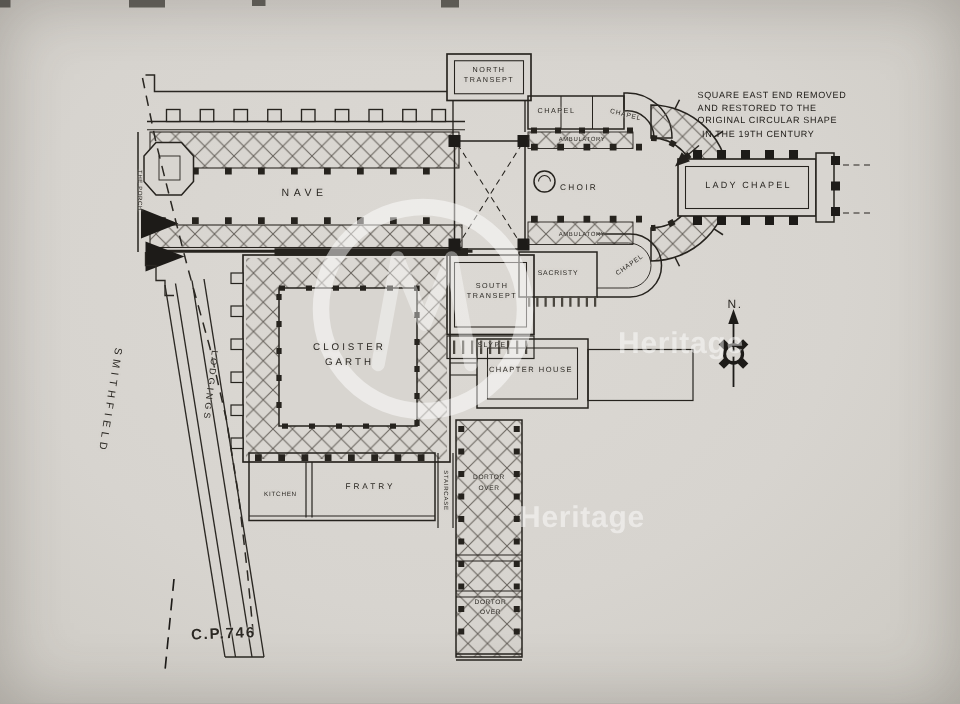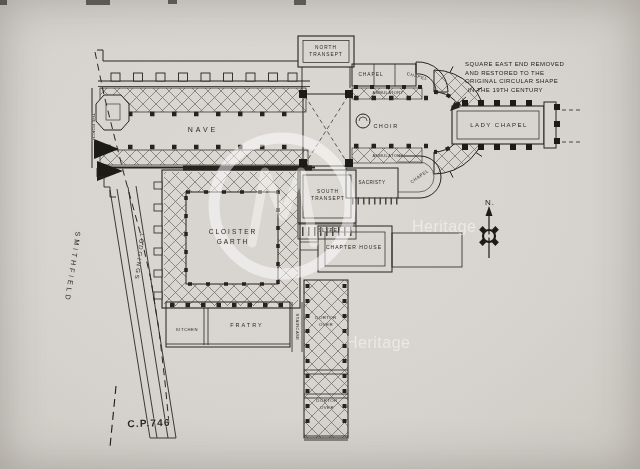--- a/index.html
+++ b/index.html
@@ -7,22 +7,22 @@
     background:radial-gradient(ellipse at 45% 40%, #dcd9d4 0%, #d7d4cf 55%, #ccc9c2 100%);
     box-shadow:inset 0 0 45px rgba(60,55,48,.28);
     font-family:"Liberation Sans",sans-serif;}
   svg{position:absolute;left:0;top:0;z-index:1;}
   .lbl{position:absolute;z-index:3;transform:translate(-50%,-50%);
     font-family:"Liberation Sans",sans-serif;color:#2b2823;white-space:nowrap;text-align:center;
     text-shadow:0 0 2px rgba(216,213,208,.95),0 0 2px rgba(216,213,208,.9);line-height:1.5;}
   .wrap{white-space:normal;}
   .ann{position:absolute;z-index:3;font-family:"Liberation Sans",sans-serif;
     font-size:6px;letter-spacing:.45px;color:#23201c;white-space:nowrap;}
-  .wm{position:absolute;z-index:4;font-family:"Liberation Sans",sans-serif;font-weight:400;
-    font-size:16px;letter-spacing:.5px;color:rgba(255,255,255,.48);white-space:nowrap;}
+  .wm{position:absolute;z-index:4;font-family:"Liberation Sans",sans-serif;font-weight:700;
+    font-size:20px;letter-spacing:.5px;color:rgba(255,255,255,.48);white-space:nowrap;}
 </style>
 </head>
 <body>
 
 <div id="photo">
 
 <svg width="640" height="469" viewBox="0 0 640 469">
   <defs>
     <pattern id="xh" width="13" height="13" patternUnits="userSpaceOnUse">
       <path d="M0 0L13 13M13 0L0 13" stroke="#55504a" stroke-width="0.7" opacity="0.85"></path>

